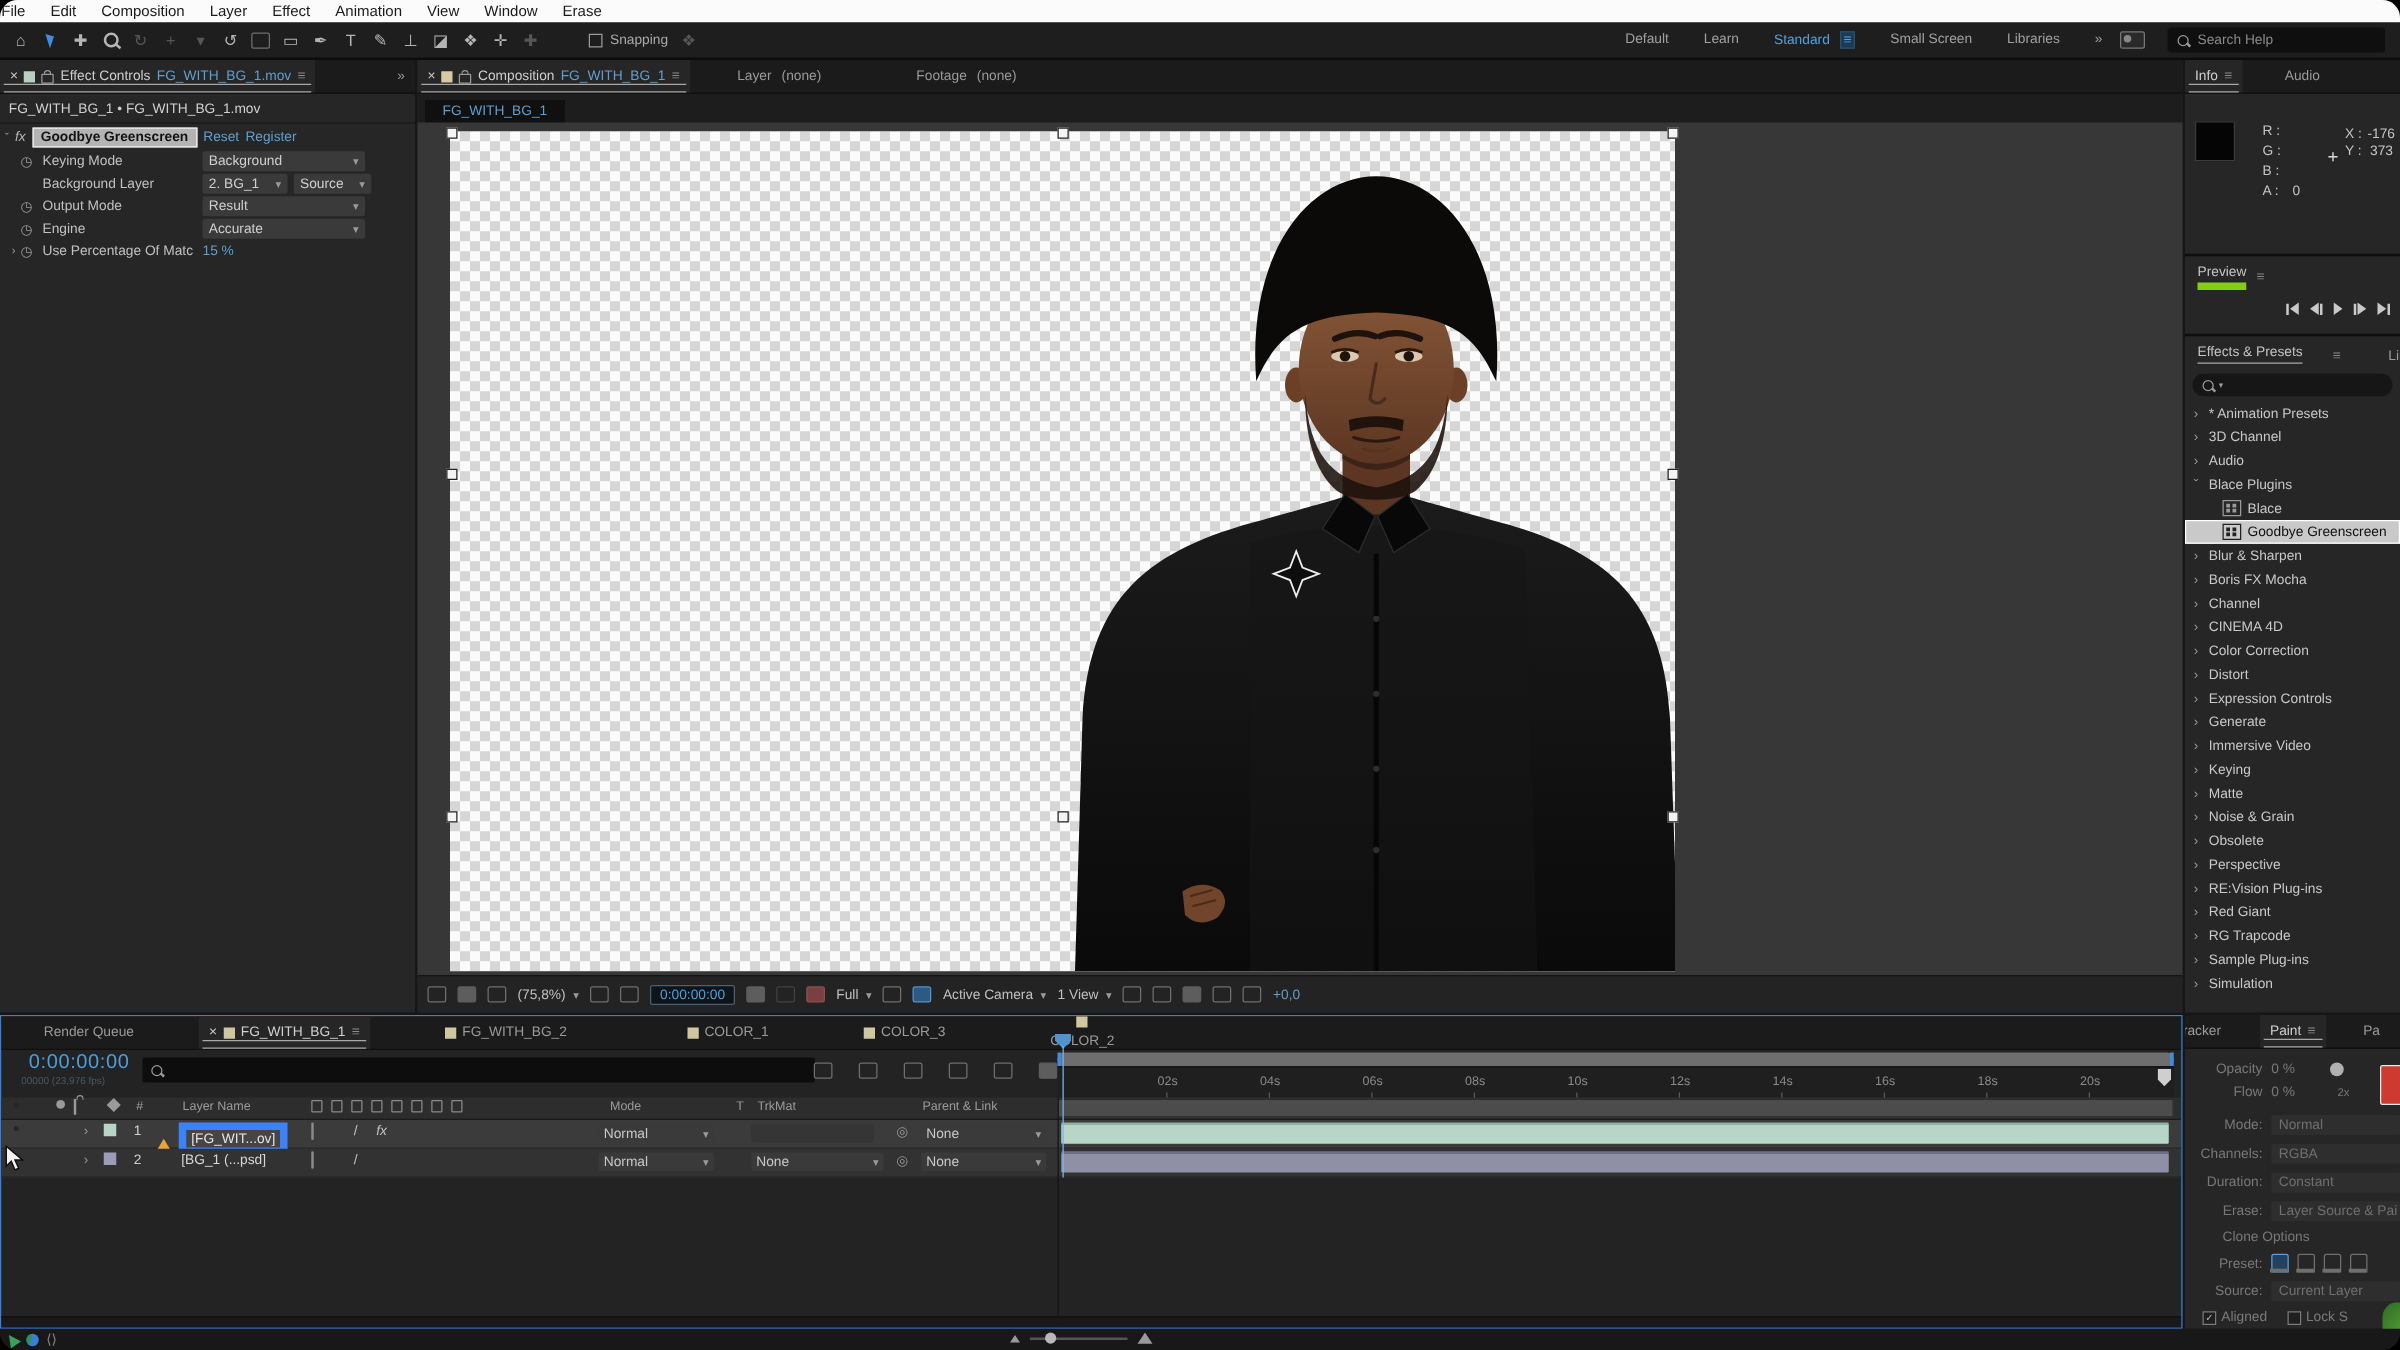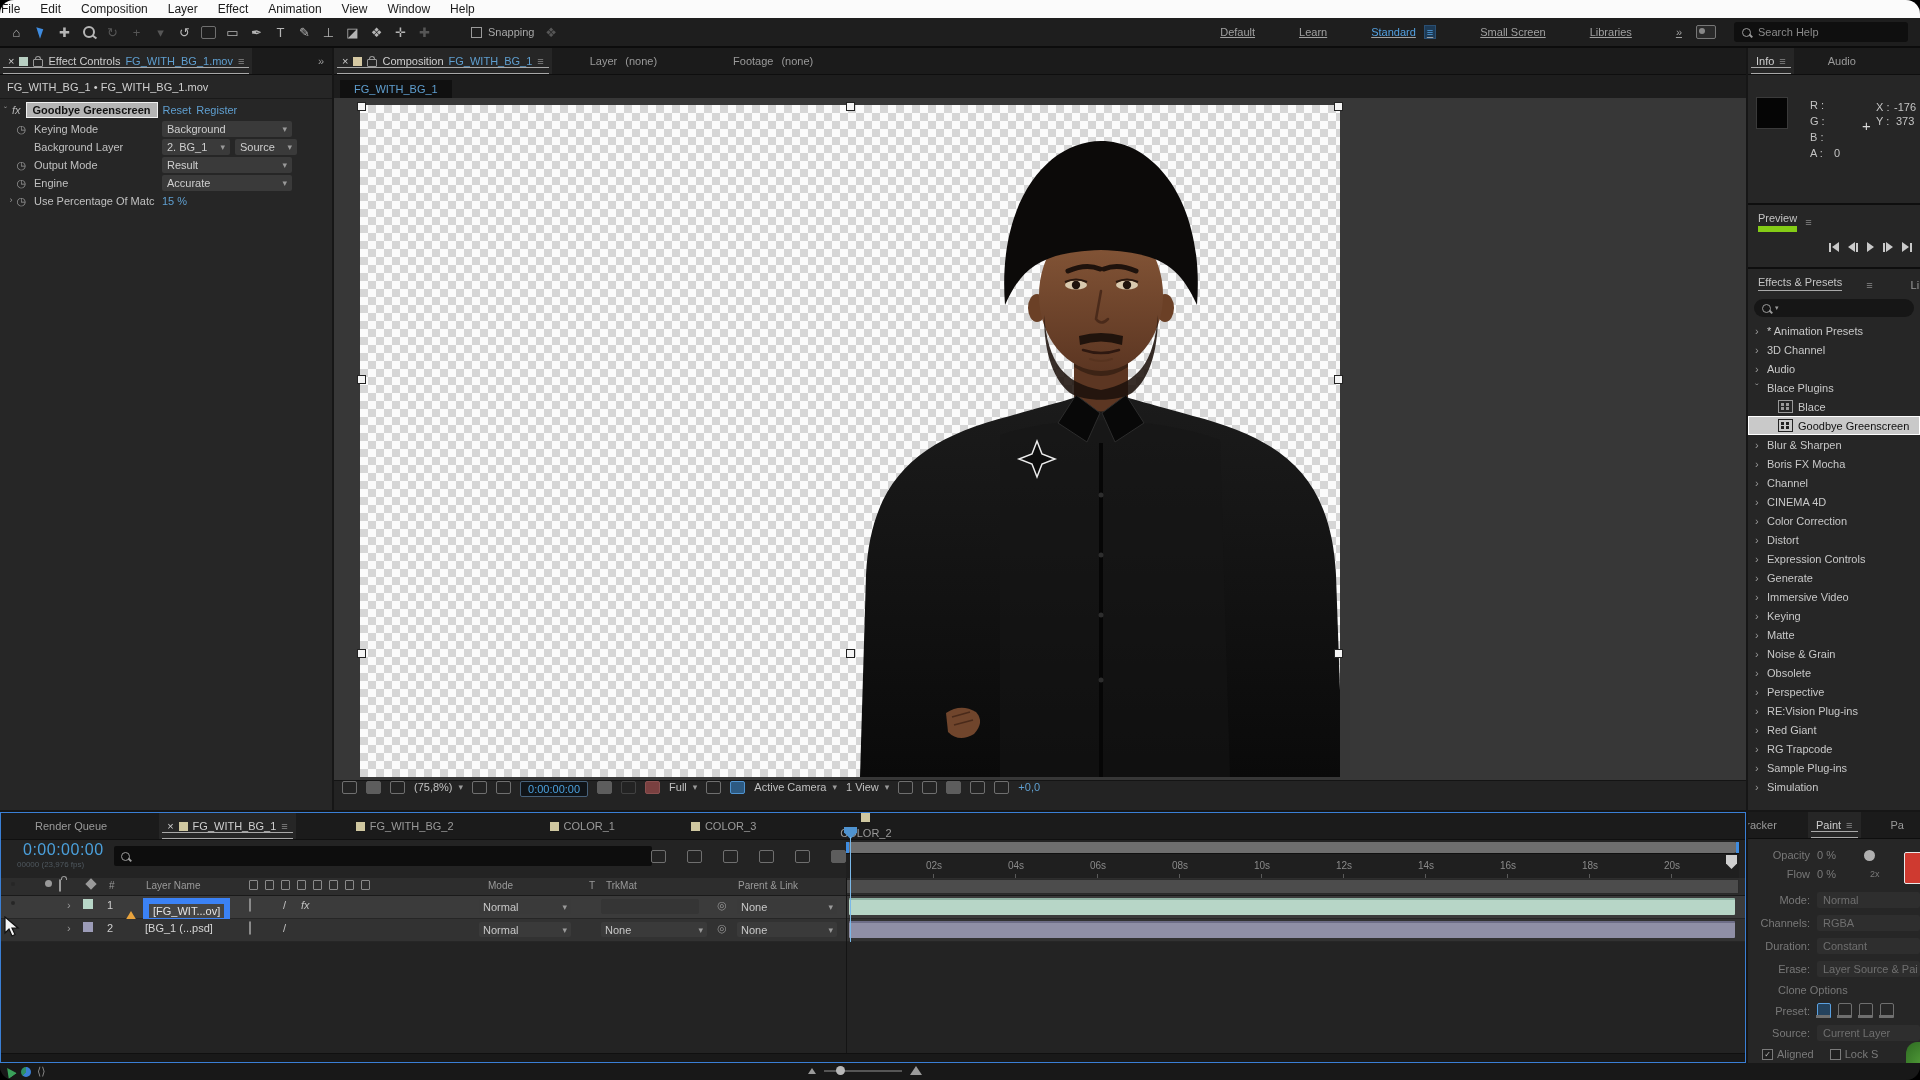--- a/index.html
+++ b/index.html
@@ -14,21 +14,21 @@
   .toolbar{position:absolute;top:18px;left:0;right:0;height:30px;background:#1e1e1e;display:flex;
     align-items:center;border-bottom:2px solid #0c0c0c;box-sizing:border-box;}
   .tools{display:flex;align-items:center;gap:3px;padding-left:6px;}
   .tool{width:21px;height:22px;display:flex;align-items:center;justify-content:center;color:#b5b5b5;font-size:13px;}
   .tool.dim{color:#565656;}
   .selarrow{width:0;height:0;border-left:6px solid #3f8ce0;border-top:4px solid transparent;border-bottom:8px solid transparent;transform:rotate(-18deg);}
   .magglyph{width:8px;height:8px;border:2px solid #b5b5b5;border-radius:50%;position:relative;}
   .magglyph::after{content:"";position:absolute;width:5px;height:2px;background:#b5b5b5;right:-4px;bottom:-2px;transform:rotate(40deg);}
   .snapwrap{display:flex;align-items:center;gap:6px;margin-left:36px;color:#a8a8a8;}
   .snapbox{width:9px;height:9px;border:1px solid #9a9a9a;background:#1e1e1e;}
-  .workspaces{display:flex;align-items:center;gap:44px;margin-left:auto;color:#a0a0a0;text-decoration:underline;}
+  .workspaces{display:flex;align-items:flex-start;gap:28px;margin-left:auto;color:#a0a0a0;}
   .ws.active{color:#53a0e0;}
   .wsmenu{color:#53a0e0;font-size:11px;border:1px solid #2a4f73;background:#1c3document;padding:0 2px;background:#1d3a55;}
   .searchhelp{display:flex;align-items:center;gap:7px;background:#0f0f0f;border-radius:3px;height:20px;
     width:158px;padding:0 8px;color:#8a8a8a;margin:0 12px 0 18px;}
   .wsicon{width:18px;height:12px;border:1px solid #777;border-radius:2px;background:#2a2a2a;position:relative;margin-left:14px;}
   .wsicon::after{content:"";position:absolute;left:2px;top:2px;width:6px;height:6px;border-radius:50%;background:#888;}
   
   .panel{position:absolute;background:#262626;}
   .tabbar{height:26px;background:#1b1b1b;display:flex;align-items:stretch;border-bottom:1px solid #0e0e0e;position:relative;}
   .tab{display:flex;align-items:center;gap:5px;padding:0 8px;position:relative;color:#9a9a9a;white-space:nowrap;}
@@ -53,21 +53,21 @@
   .ec-label{width:128px;flex:none;color:#c0c0c0;white-space:nowrap;overflow:hidden;}
   .stopw{color:#9a9a9a;font-size:11px;margin-right:4px;}
   
   .subtabs{height:24px;background:#1d1d1d;display:flex;align-items:flex-end;}
   .subtab{background:#101010;color:#5f9fd0;padding:3px 14px 4px;margin-left:6px;}
   .viewer{position:absolute;top:50px;bottom:29px;left:0;right:0;background:#373737;overflow:hidden;}
   .checker{position:absolute;left:26px;top:7px;width:980px;height:672px;
     background:conic-gradient(#d6d6d6 25%, #fbfbfb 0 50%, #d6d6d6 0 75%, #fbfbfb 0);background-size:16px 16px;}
   .handle{position:absolute;width:7px;height:7px;background:#f4f4f4;border:1px solid #222;transform:translate(-4px,-4px);}
   .comp-tb{position:absolute;left:0;right:0;bottom:0;height:29px;background:#232323;display:flex;
-    align-items:flex-start;gap:9px;padding-left:8px;border-top:1px solid #141414;color:#b0b0b0;}
+    align-items:center;gap:9px;padding-left:8px;border-top:1px solid #141414;color:#b0b0b0;}
   .cicon{width:13px;height:11px;border:1px solid #6f6f6f;border-radius:2px;flex:none;}
   .cicon.solid{background:#5d5d5d;border-color:#5d5d5d;}
   .cicon.bluebg{background:#2d5a82;border-color:#4f93d0;}
   .tcbox{border:1px solid #47617a;background:#101418;color:#4ba0dc;padding:1px 7px;border-radius:2px;}
   .ddl2{display:flex;align-items:center;gap:6px;color:#c0c0c0;}
   
   .rsec-divider{height:2px;background:#0e0e0e;}
   .info-body{position:relative;height:128px;}
   .info-abs{position:absolute;white-space:pre;}
   .swatchbig{position:absolute;left:8px;top:22px;width:30px;height:30px;background:#050505;border:1px solid #3a3a3a;}
@@ -155,21 +155,21 @@
 
   <div class="menubar">
     <span>File</span>
     <span>Edit</span>
     <span>Composition</span>
     <span>Layer</span>
     <span>Effect</span>
     <span>Animation</span>
     <span>View</span>
     <span>Window</span>
-    <span>Help</span>
+    <span>Erase</span>
   </div>
 
   <div class="toolbar">
     <div class="tools">
       <span class="tool">⌂</span>
       <span class="tool">
           <span class="selarrow"></span>
         </span>
       <span class="tool">✚</span>
       <span class="tool">

